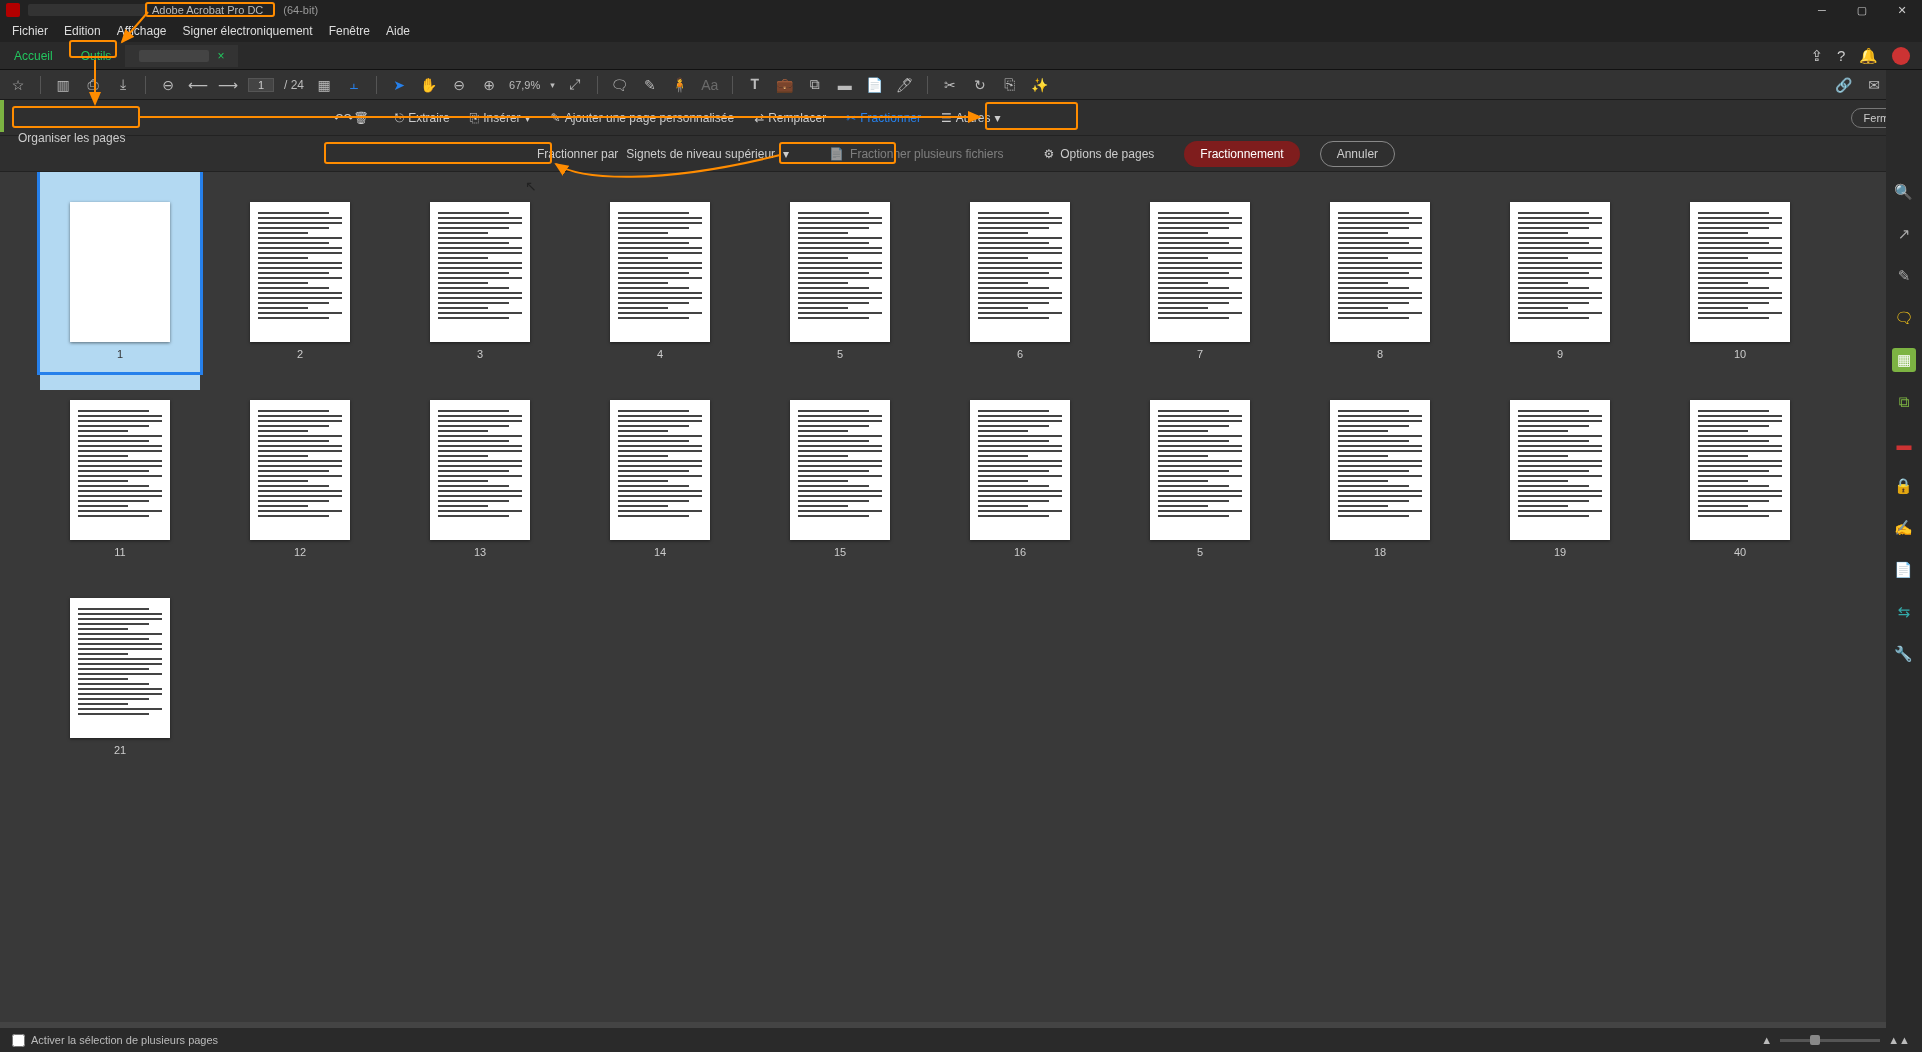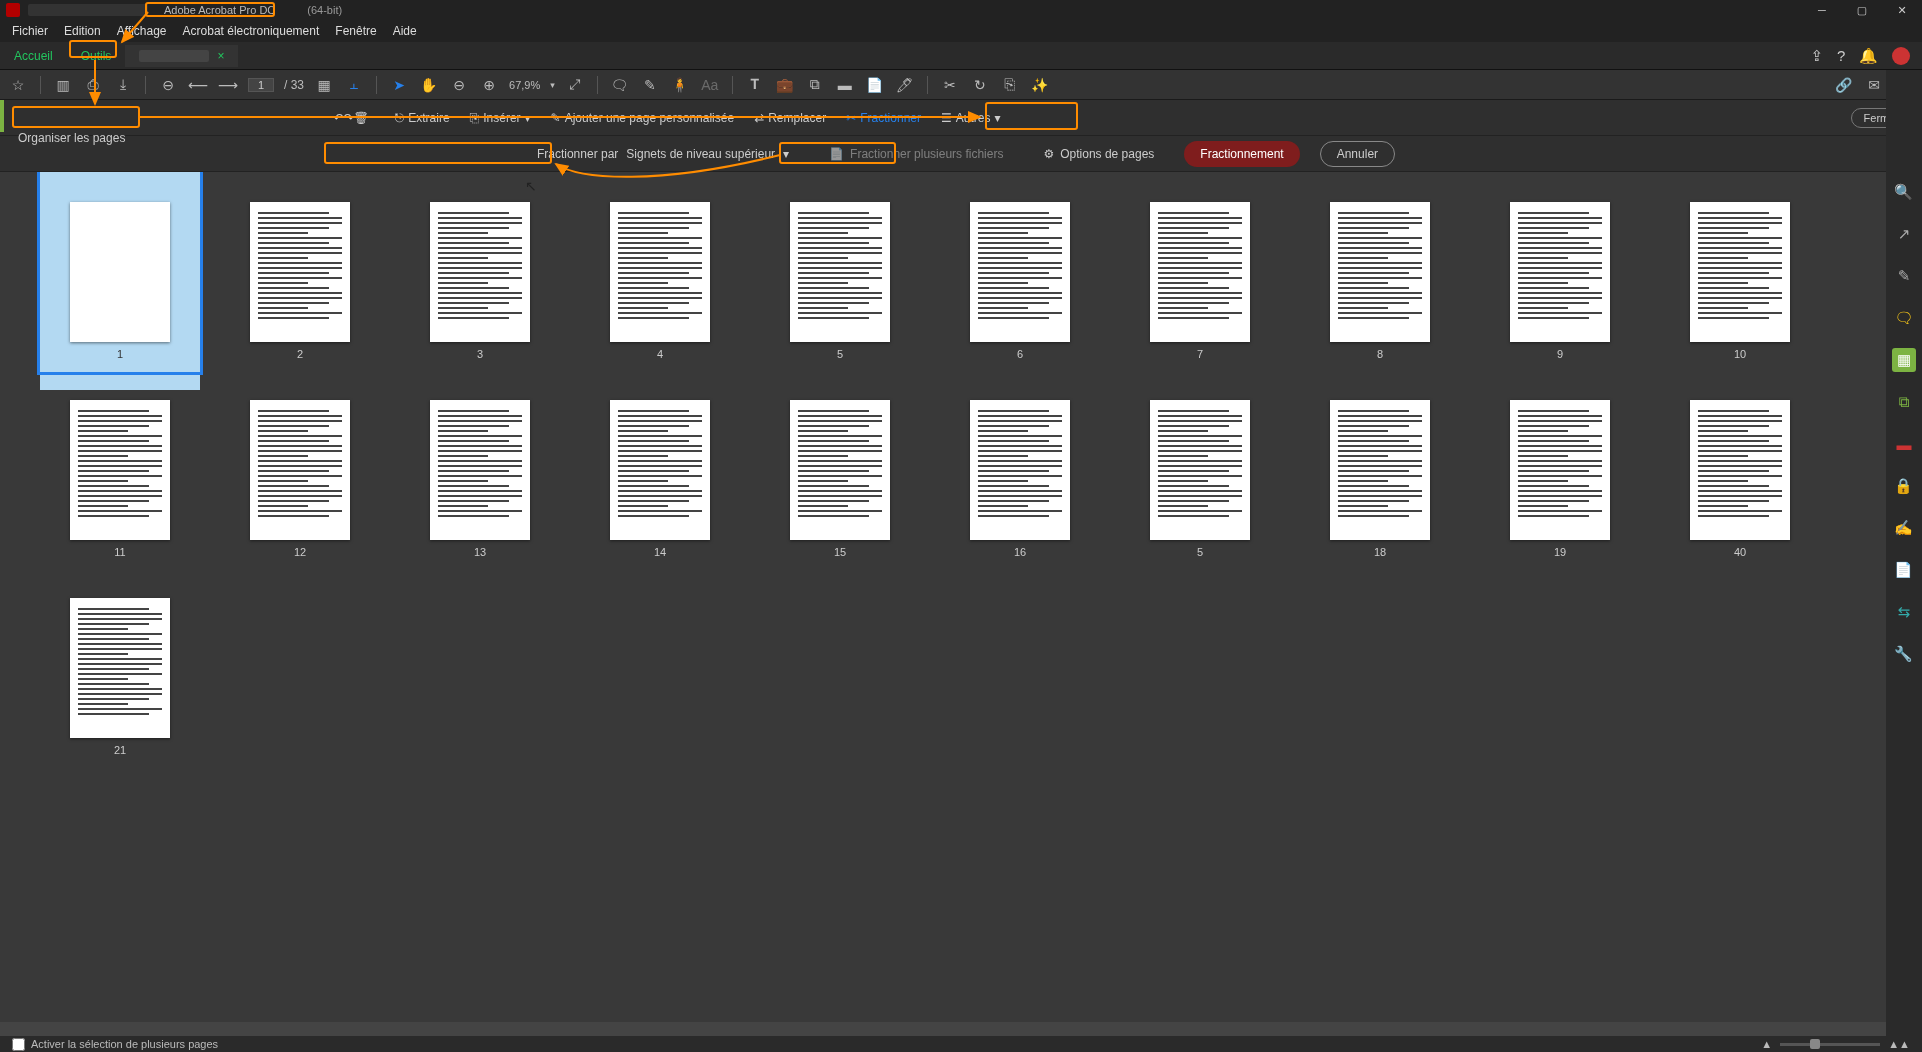--- a/index.html
+++ b/index.html
@@ -1,21 +1,21 @@
 <!DOCTYPE html>
 <html><head>
 <meta charset="utf-8">
 <style>
 * { margin:0; padding:0; box-sizing:border-box; font-family:"Segoe UI",Arial,sans-serif; }
 body { width:1922px; height:1052px; background:#444; color:#ccc; overflow:hidden; position:relative; }
 
 
 .titlebar { height:20px; background:#222; display:flex; align-items:center; font-size:11px; color:#bbb; position:relative; }
 .titlebar .appicon { width:14px; height:14px; background:#b30000; margin:0 6px; border-radius:2px; }
-.titlebar .titletext { padding:1px 16px; }
+.titlebar .titletext { padding:1px 4px; }
 .titlebar .suffix { color:#999; margin-left:16px; }
 .titlebar .blurred { background:#333; color:#333; width:120px; height:12px; margin-left:2px; border-radius:2px; }
 .titlebar .winctrl { margin-left:auto; display:flex; }
 .titlebar .winctrl div { width:40px; height:20px; display:flex; align-items:center; justify-content:center; color:#ccc; cursor:pointer; }
 
 
 .menubar { height:22px; background:#222; display:flex; align-items:center; font-size:12px; color:#ddd; padding-left:4px; }
 .menubar span { padding:2px 8px; cursor:pointer; }
 
 
@@ -64,21 +64,21 @@
 .ptxt .line { height:2px; background:#444; margin-bottom:3px; }
 .ptxt .line.short { width:60%; }
 .ptxt .line.med { width:85%; }
 
 
 .rail { position:absolute; right:0; top:70px; bottom:0; width:36px; background:#2a2a2a; display:flex; flex-direction:column; align-items:center; padding-top:110px; gap:18px; }
 .rail .ritem { width:24px; height:24px; display:flex; align-items:center; justify-content:center; font-size:15px; cursor:pointer; color:#aaa; border-radius:3px; }
 .rail .ritem.active { background:#7cb342; color:#fff; }
 
 
-.bottombar { position:absolute; bottom:0; left:0; right:0; height:16px; background:#2a2a2a; display:flex; align-items:center; padding:8px 12px; font-size:11px; color:#bbb; }
+.bottombar { position:absolute; bottom:0; left:0; right:0; height:24px; background:#2a2a2a; display:flex; align-items:center; padding:8px 12px; font-size:11px; color:#bbb; }
 .bottombar input[type=checkbox] { margin-right:6px; }
 .zoomsl { margin-left:auto; display:flex; align-items:center; gap:8px; }
 .zoomsl .track { width:100px; height:3px; background:#555; position:relative; }
 .zoomsl .knob { position:absolute; left:30%; top:-4px; width:10px; height:10px; background:#888; border-radius:2px; }
 
 
 .hl { position:absolute; border:2px solid #ff8c00; border-radius:3px; pointer-events:none; z-index:50; }
 .arrow-svg { position:absolute; pointer-events:none; z-index:49; }
 
 
@@ -96,21 +96,21 @@
     <div>─</div>
     <div>▢</div>
     <div>✕</div>
   </div>
 </div>
 
 <div class="menubar">
   <span>Fichier</span>
   <span>Edition</span>
   <span>Affichage</span>
-  <span>Acrobat électroniquement</span>
+  <span>Signer électroniquement</span>
   <span>Fenêtre</span>
   <span>Aide</span>
 </div>
 
 <div class="tabbar">
   <div class="tab">Accueil</div>
   <div class="tab">Outils</div>
   <div class="tab doc">
     <span class="blurred"></span>
     <span>×</span>
@@ -127,21 +127,21 @@
   <span class="ticon">☆</span>
   <span class="sep"></span>
   <span class="ticon">▥</span>
   <span class="ticon">⎙</span>
   <span class="ticon">⤓</span>
   <span class="sep"></span>
   <span class="ticon">⊖</span>
   <span class="ticon">⟵</span>
   <span class="ticon">⟶</span>
   <input class="pg" value="1" style="">
-  <span>/ 33</span>
+  <span>/ 24</span>
   <span class="ticon">▦</span>
   <span class="ticon" style="color:#2680eb">⫠</span>
   <span class="sep"></span>
   <span class="ticon" style="color:#2680eb">➤</span>
   <span class="ticon">✋</span>
   <span class="ticon">⊖</span>
   <span class="ticon">⊕</span>
   <span class="zoom">67,9%</span>
     <span style="font-size:9px">▾</span>
   <span class="ticon">⤢</span>

